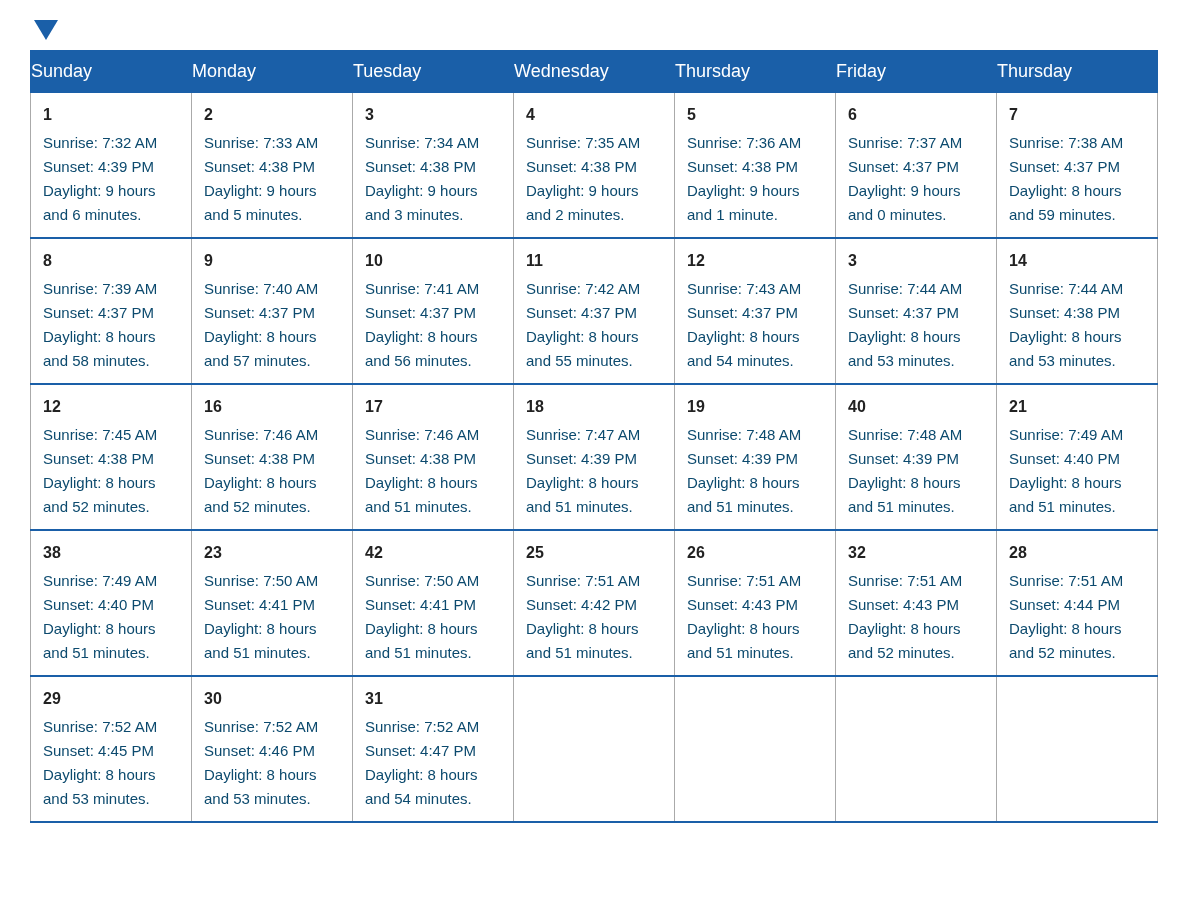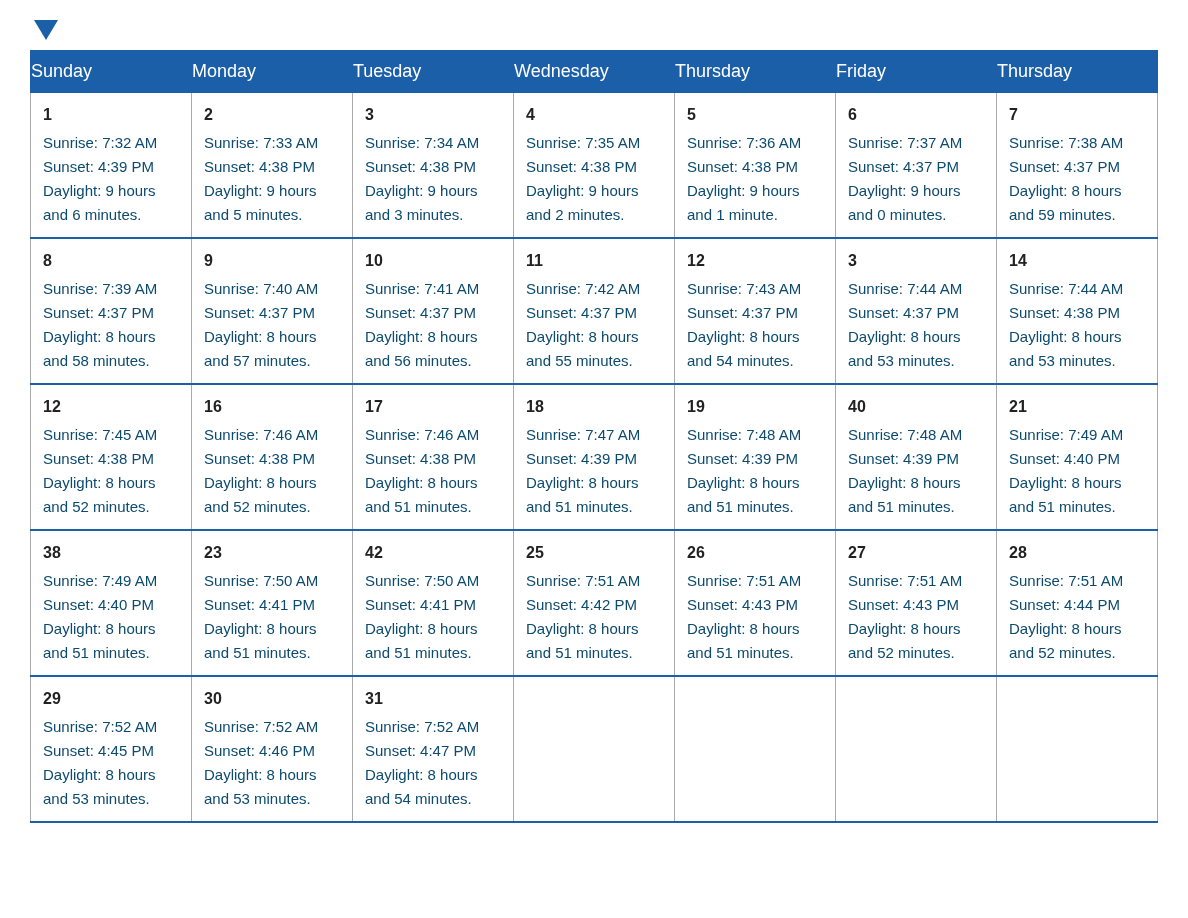--- a/index.html
+++ b/index.html
@@ -338,21 +338,21 @@
         </td>
         <td>
           <span class="day-number">26</span>
           <div class="day-info">
             Sunrise: 7:51 AM<br>
             Sunset: 4:43 PM<br>
             Daylight: 8 hours and 51 minutes.
           </div>
         </td>
         <td>
-          <span class="day-number">27</span>
+          <span class="day-number">32</span>
           <div class="day-info">
             Sunrise: 7:51 AM<br>
             Sunset: 4:43 PM<br>
             Daylight: 8 hours and 52 minutes.
           </div>
         </td>
         <td>
           <span class="day-number">28</span>
           <div class="day-info">
             Sunrise: 7:51 AM<br>

